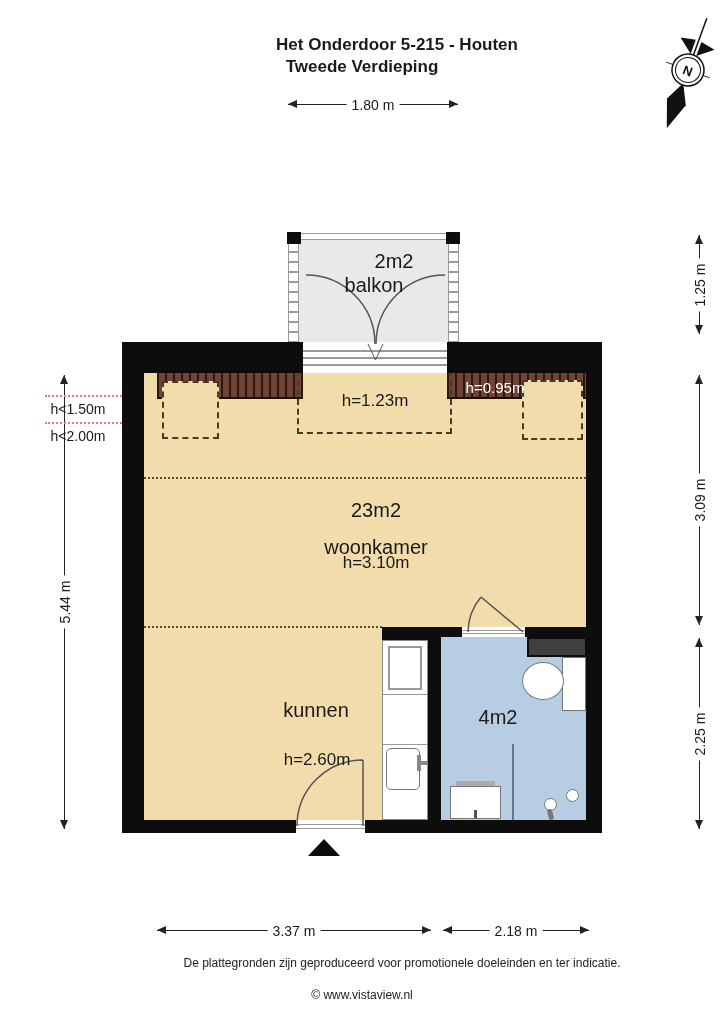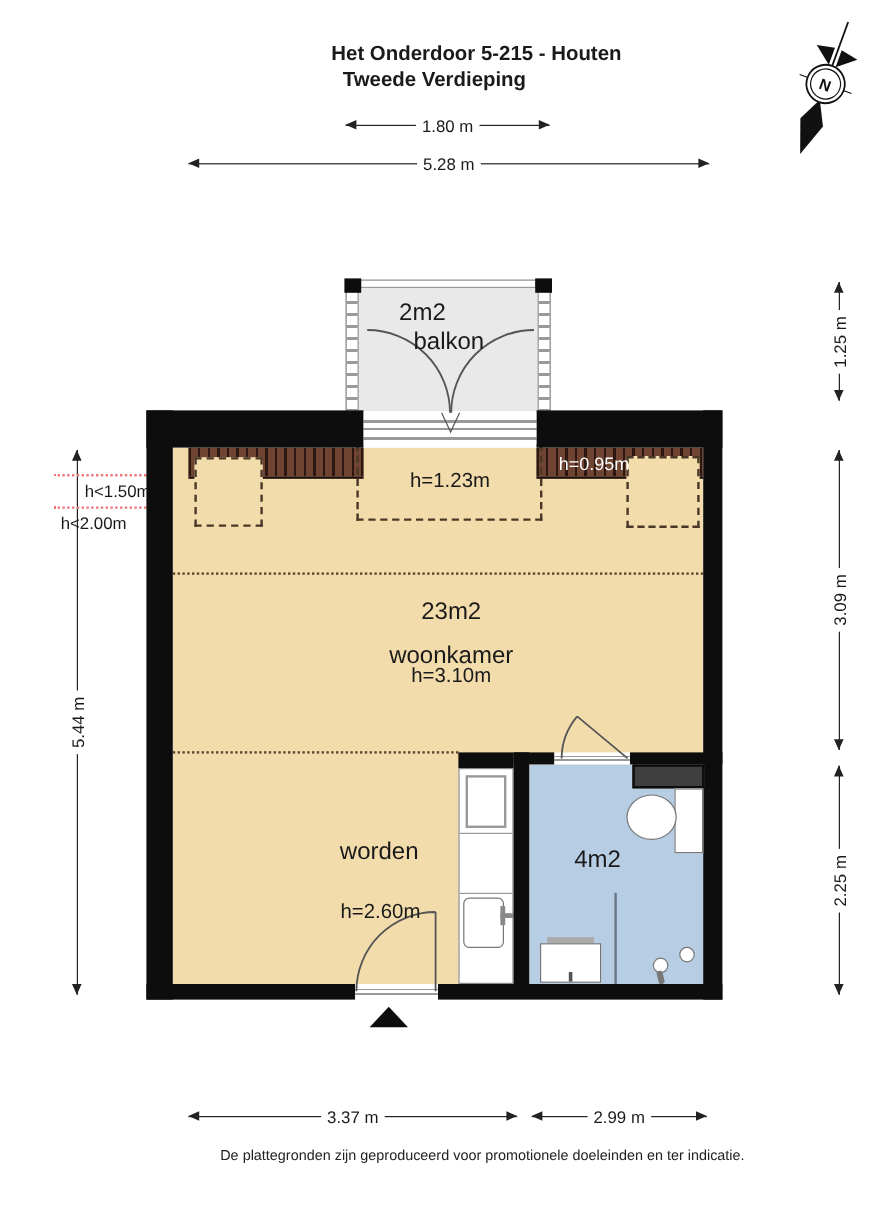--- a/index.html
+++ b/index.html
@@ -45,26 +45,20 @@
 
   <div class="lbl title" style="left:362px;top:45px;margin-left:35px;">Het Onderdoor 5-215 - Houten</div>
   <div class="lbl title" style="left:362px;top:67px;">Tweede Verdieping</div>
 
   <div class="dim" style="left:288px;top:99px;width:170px;height:12px;text-align:right;">
     <span class="line" style="left:0;right:0;top:5px;height:1px;"></span>
     <span class="ah" style="left:0;top:1px;border-width:4.5px 9px 4.5px 0;border-color:transparent var(--line) transparent transparent;"></span>
     <span class="ah" style="right:0;top:1px;border-width:4.5px 0 4.5px 9px;border-color:transparent transparent transparent var(--line);"></span>
     <span class="tag">1.80 m</span>
   </div>
-  <div class="dim" style="left:157px;top:131px;width:434px;height:12px;">
-    <span class="line" style="left:0;right:0;top:5px;height:1px;"></span>
-    <span class="ah" style="left:0;top:1px;border-width:4.5px 9px 4.5px 0;border-color:transparent var(--line) transparent transparent;"></span>
-    <span class="ah" style="right:0;top:1px;border-width:4.5px 0 4.5px 9px;border-color:transparent transparent transparent var(--line);"></span>
-    <span class="tag">5.28 m</span>
-  </div>
 
   <div class="dim v" style="left:59px;top:375px;width:12px;height:454px;">
     <span class="line" style="top:0;bottom:0;left:5px;width:1px;"></span>
     <span class="ah" style="top:0;left:1px;border-width:0 4.5px 9px 4.5px;border-color:transparent transparent var(--line) transparent;"></span>
     <span class="ah" style="bottom:0;left:1px;border-width:9px 4.5px 0 4.5px;border-color:var(--line) transparent transparent transparent;"></span>
     <span class="tag">5.44 m</span>
   </div>
 
   <div class="dim v" style="left:694px;top:235px;width:12px;height:99px;">
     <span class="line" style="top:0;bottom:0;left:5px;width:1px;"></span>
@@ -88,25 +82,25 @@
   <div class="dim" style="left:157px;top:925px;width:274px;height:12px;">
     <span class="line" style="left:0;right:0;top:5px;height:1px;"></span>
     <span class="ah" style="left:0;top:1px;border-width:4.5px 9px 4.5px 0;border-color:transparent var(--line) transparent transparent;"></span>
     <span class="ah" style="right:0;top:1px;border-width:4.5px 0 4.5px 9px;border-color:transparent transparent transparent var(--line);"></span>
     <span class="tag">3.37 m</span>
   </div>
   <div class="dim" style="left:443px;top:925px;width:146px;height:12px;">
     <span class="line" style="left:0;right:0;top:5px;height:1px;"></span>
     <span class="ah" style="left:0;top:1px;border-width:4.5px 9px 4.5px 0;border-color:transparent var(--line) transparent transparent;"></span>
     <span class="ah" style="right:0;top:1px;border-width:4.5px 0 4.5px 9px;border-color:transparent transparent transparent var(--line);"></span>
-    <span class="tag">2.99 m</span>
+    <span class="tag">2.18 m</span>
   </div>
 
   <div class="redline" style="left:45px;top:395px;width:77px;"></div>
-  <div class="lbl small-ann" style="left:78px;top:409px;margin-left:20px;">h&lt;1.50m</div>
+  <div class="lbl small-ann" style="left:78px;top:409px;">h&lt;1.50m</div>
   <div class="redline" style="left:45px;top:422px;width:77px;"></div>
   <div class="lbl small-ann" style="left:78px;top:436px;">h&lt;2.00m</div>
 
   <div class="abs" style="left:288px;top:233px;width:171px;height:110px;background:var(--balcony);border:1px solid #aaa;box-sizing:border-box;"></div>
   <div class="abs" style="left:300px;top:233px;width:147px;height:7px;background:#fff;border:1px solid #999;box-sizing:border-box;"></div>
   <div class="rail" style="left:288px;top:240px;width:11px;height:103px;"></div>
   <div class="rail" style="left:448px;top:240px;width:11px;height:103px;"></div>
   <div class="abs" style="left:287px;top:232px;width:14px;height:12px;background:var(--wall);"></div>
   <div class="abs" style="left:446px;top:232px;width:14px;height:12px;background:var(--wall);"></div>
 
@@ -172,26 +166,27 @@
       <path d="M0,14 L10,34 L0,62 L-10,34 Z" fill="#111"></path>
       <path d="M-3,-16 L-18,-28 L-3,-31 Z" fill="#111"></path>
       <path d="M3,-16 L18,-28 L3,-31 Z" fill="#111"></path>
       <line x1="-23" y1="0" x2="23" y2="0" stroke="#111" stroke-width="1"></line>
       <circle cx="0" cy="0" r="16" fill="#fff" stroke="#111" stroke-width="1.5"></circle>
       <circle cx="0" cy="0" r="12.5" fill="none" stroke="#111" stroke-width="1"></circle>
       <text x="0" y="5.5" text-anchor="middle" font-size="13" font-weight="bold" fill="#111" font-family="Liberation Sans, sans-serif">N</text>
     </g>
   </svg>
 
-  <div class="lbl room" style="left:352px;top:261px;">2m2</div>
+  <div class="lbl room" style="left:394px;top:261px;">2m2</div>
   <div class="lbl room" style="left:374px;top:285px;">balkon</div>
   <div class="lbl hgt" style="left:375px;top:401px;">h=1.23m</div>
   <div class="lbl" style="left:495px;top:387px;color:#fff;font-size:15px;">h=0.95m</div>
   <div class="lbl room" style="left:376px;top:510px;">23m2</div>
   <div class="lbl room" style="left:376px;top:547px;">woonkamer</div>
   <div class="lbl hgt" style="left:376px;top:563px;">h=3.10m</div>
-  <div class="lbl room" style="left:316px;top:710px;">worden</div>
+  <div class="lbl room" style="left:316px;top:710px;">kunnen</div>
   <div class="lbl hgt" style="left:317px;top:760px;text-align:center;">h=2.60m</div>
   <div class="lbl room" style="left:498px;top:717px;">4m2</div>
 
   <div class="footer-line" style="top:956px;padding-left:40px;">De plattegronden zijn geproduceerd voor promotionele doeleinden en ter indicatie.</div>
+  <div class="footer-line" style="top:988px;">© www.vistaview.nl</div>
 
 </div>
 
 </body></html>

